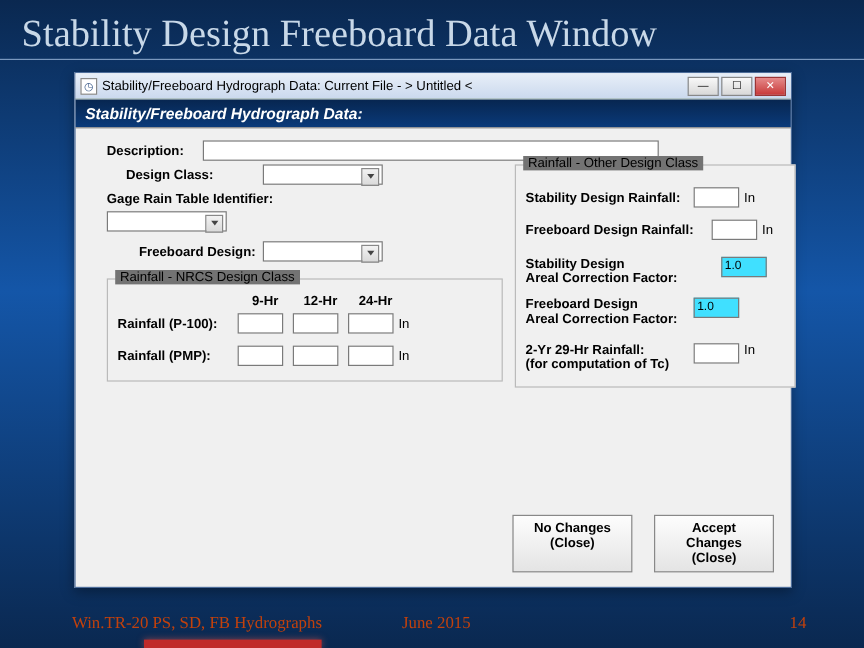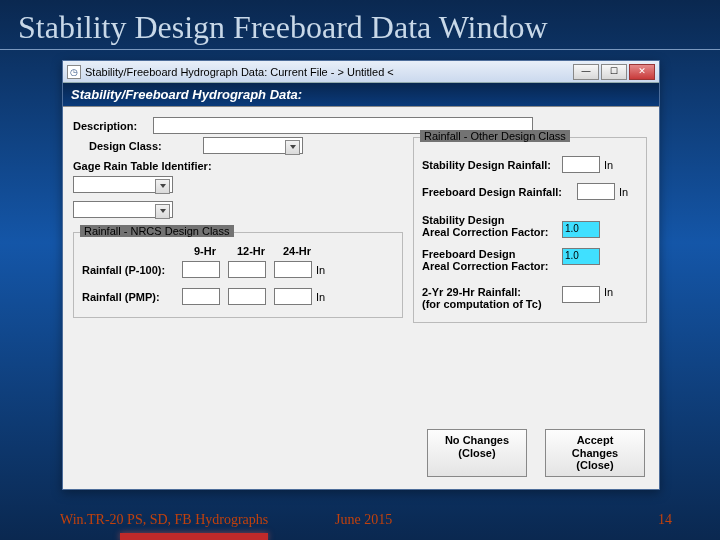--- a/index.html
+++ b/index.html
@@ -48,21 +48,21 @@
   .titlebar-controls { display: flex; gap: 2px; margin-right: 4px; }
   .tc { width: 26px; height: 16px; border: 1px solid #888; background: linear-gradient(#f8f8f8,#d8d8d8); display:flex;align-items:center;justify-content:center;font-size:9px;line-height:1; }
   .tc.close { background: linear-gradient(#e58a8a,#c83a3a); color: #fff; border-color:#9a3535; }
   .banner {
     height: 24px;
     background: linear-gradient(to bottom,#072650,#0a3a7a);
     display:flex;align-items:center;padding:0 8px;
     border-bottom:1px solid #888;
   }
   .banner-text { color:#fff; font-style:italic; font-weight:bold; font-size:13px; }
-  .client { padding: 6px 24px 10px 10px; position:relative; height: calc(100% - 46px); }
+  .client { padding: 6px 24px 10px 10px; position:relative; height: calc(100% - 46px); margin-left: 16px; }
   .row { display:flex; align-items:center; margin-bottom:4px; }
   .lbl { font-weight:bold; font-size:11px; }
   .input { background:#fff; border:1px solid #7a7a7a; height:17px; }
   .combo { background:#fff; border:1px solid #7a7a7a; height:17px; position:relative; }
   .combo::after { content:""; position:absolute; right:2px; top:2px; width:13px; height:13px; background:linear-gradient(#f2f2f2,#dadada); border:1px solid #888; }
   .combo::before { content:""; position:absolute; right:6px; top:7px; width:0;height:0;border-left:3px solid transparent;border-right:3px solid transparent;border-top:4px solid #444; z-index:1;}
   .group {
     border:1px solid #bababa; padding:12px 8px 8px 8px;
     position:relative; margin-top:8px; background:#f0f0f0;
   }
@@ -124,20 +124,21 @@
         <span class="lbl" style="width:130px;padding-left:16px;">Design Class:</span>
         <div class="combo" style="width:100px;"></div>
       </div>
       <div class="row" style="margin-top:6px;">
         <span class="lbl" style="width:150px;">Gage Rain Table Identifier:</span>
       </div>
       <div class="row" style="margin-top:2px;">
         <div class="combo" style="width:100px;"></div>
       </div>
       <div class="row" style="margin-top:8px;">
+        <span class="lbl" style="width:130px;text-align:right;padding-right:6px;">Freeboard Design:</span>
         <div class="combo" style="width:100px;"></div>
       </div>
 
       <div class="group" style="margin-top:14px;">
         <span class="group-title">Rainfall - NRCS Design Class</span>
         <div class="table-header-row" style="margin-left:100px;">
           <span class="thcell">9-Hr</span>
           <span class="thcell">12-Hr</span>
           <span class="thcell">24-Hr</span>
         </div>
@@ -169,21 +170,21 @@
         <div class="row" style="margin-top:6px;">
           <span class="lbl" style="width:140px;">Stability Design Rainfall:</span>
           <div class="input smallinput"></div>
           <span class="unit">In</span>
         </div>
         <div class="row" style="margin-top:10px;">
           <span class="lbl" style="width:155px;">Freeboard  Design Rainfall:</span>
           <div class="input smallinput"></div>
           <span class="unit">In</span>
         </div>
-        <div class="row" style="margin-top:14px;align-items:flex-end;">
+        <div class="row" style="margin-top:14px;align-items:flex-start;gap:23px;">
           <span class="lbl" style="width:140px;white-space:pre-line;">Stability Design
 Areal Correction Factor:</span>
           <div class="input smallinput hi" style="text-align:left;padding:1px 2px;font-size:10px;">1.0</div>
         </div>
         <div class="row" style="margin-top:10px;align-items:flex-start;">
           <span class="lbl" style="width:140px;white-space:pre-line;">Freeboard  Design
 Areal Correction Factor:</span>
           <div class="input smallinput hi" style="text-align:left;padding:1px 2px;font-size:10px;">1.0</div>
         </div>
         <div class="row" style="margin-top:14px;align-items:flex-start;">

